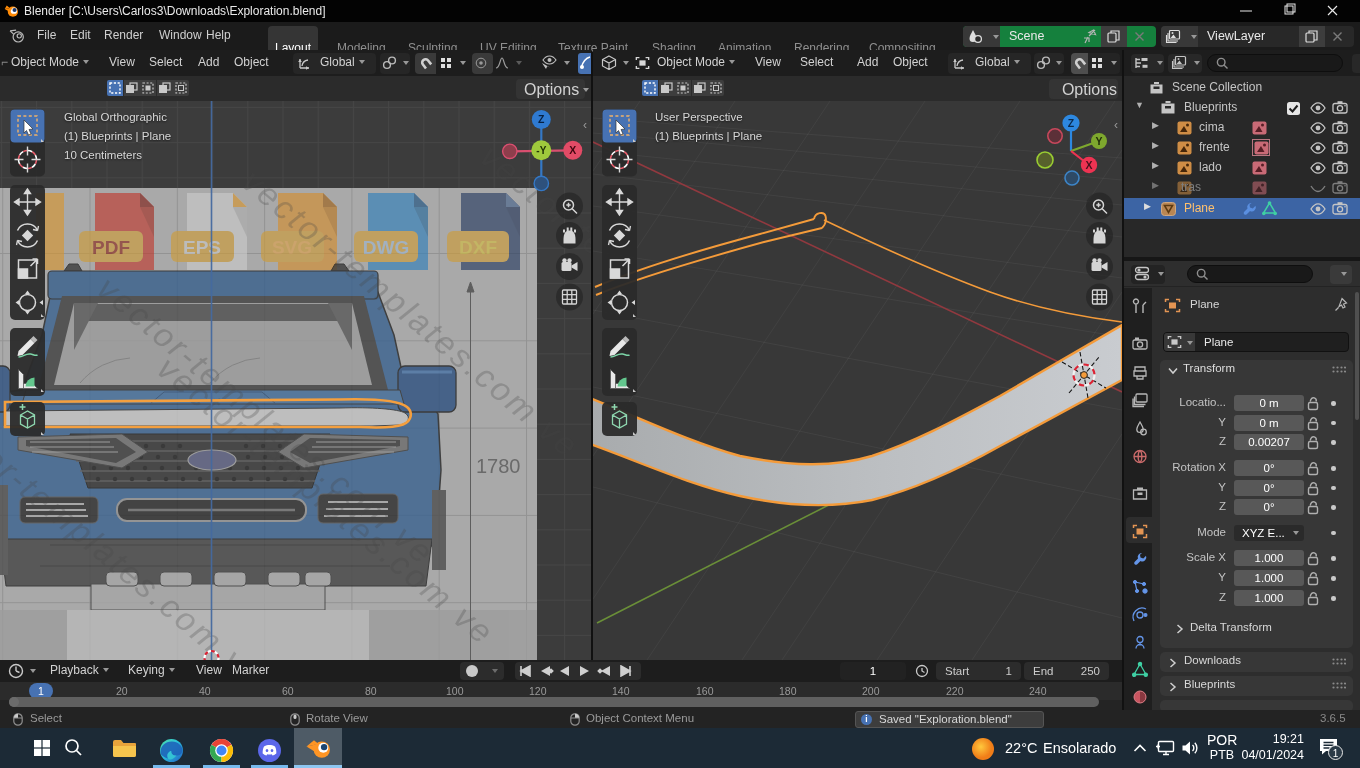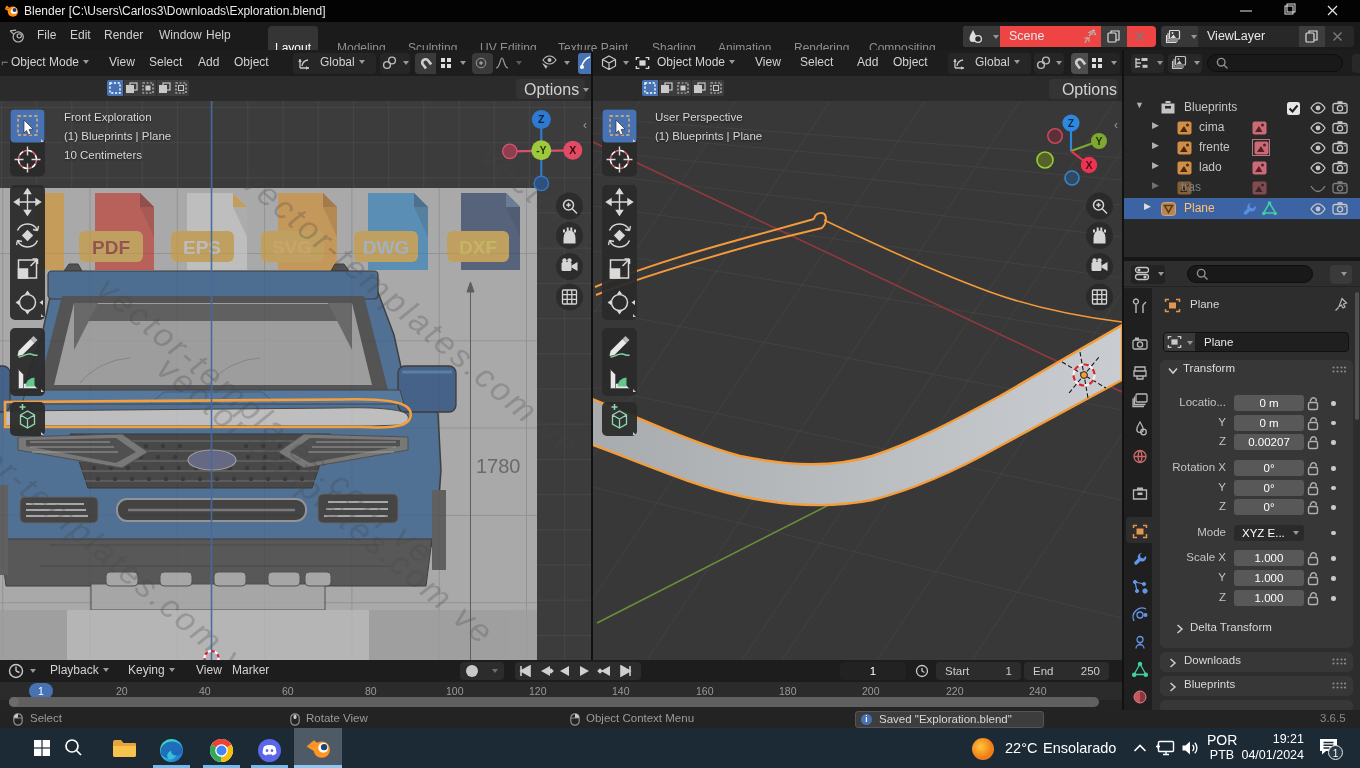--- a/index.html
+++ b/index.html
@@ -89,21 +89,21 @@
     <span class="wstab on" style="left:268px">Layout</span>
     <span class="wstab" style="left:330px">Modeling</span>
     <span class="wstab" style="left:401px">Sculpting</span>
     <span class="wstab" style="left:473px">UV Editing</span>
     <span class="wstab" style="left:551px">Texture Paint</span>
     <span class="wstab" style="left:645px">Shading</span>
     <span class="wstab" style="left:711px">Animation</span>
     <span class="wstab" style="left:787px">Rendering</span>
     <span class="wstab" style="left:862px">Compositing</span>
 
-    <div class="abs" style="left:963px;top:3.5px;width:193px;height:21px;background:#ef4444;border-radius:4px;">
+    <div class="abs" style="left:963px;top:3.5px;width:193px;height:21px;background:#15803d;border-radius:4px;">
       <div class="abs" style="left:0;top:0;width:37px;height:21px;background:#383838;border-radius:4px 0 0 4px;"></div>
       <svg class="abs" style="left:4px;top:3px" width="16" height="15" viewBox="0 0 16 15">
         <path d="M6 1 C4 5 2.5 7 2.5 9.5 a3.5 3.5 0 0 0 7 0 C9.5 7 8 5 6 1 Z" fill="#ddd"></path>
         <circle cx="11" cy="10" r="3.4" fill="#2b2b2b" stroke="#ddd" stroke-width="1.3"></circle>
       </svg>
       <span class="chev abs" style="left:26px;top:9px"></span>
       <span class="abs" style="left:46px;top:3px;color:#e8e8e8;font-size:12.5px">Scene</span>
       <svg class="abs" style="left:118px;top:3px" width="16" height="15" viewBox="0 0 16 15">
         <path d="M14 1 L8 7 M8 3.5 L12.5 1 L14.5 5.5 Z M7 8 L4 14 M3 9 L8 9 L8 13" stroke="#b5b5b5" stroke-width="1.2" fill="none"></path>
       </svg>
@@ -392,21 +392,21 @@
 
       <path d="M5,402 L340,399.5 C375,398.5 400,401 407,407 C413,412 412,421 403,424.5 C395,427.5 380,428 360,427 L5,427 Z" fill="none" stroke="#f49f3e" stroke-width="2.6"></path>
 
       <rect x="210.7" y="101" width="1.6" height="559" fill="#44699f" opacity="0.95"></rect>
 
       <g transform="translate(211.5,658)">
         <circle r="7" fill="none" stroke="#fff" stroke-width="2.2" stroke-dasharray="3.6 3.6"></circle>
         <circle r="7" fill="none" stroke="#d23" stroke-width="2.2" stroke-dasharray="3.6 3.6" stroke-dashoffset="3.6"></circle>
       </g>
     </svg>
-    <div class="abs vptext" style="left:64px;top:61px">Front Exploration</div>
+    <div class="abs vptext" style="left:64px;top:61px">Global Orthographic</div>
     <div class="abs vptext" style="left:64px;top:80px">(1) Blueprints | Plane</div>
     <div class="abs vptext" style="left:64px;top:99px">10 Centimeters</div>
 
     <svg class="abs" style="left:10px;top:59px" width="36" height="340" viewBox="0 0 36 340">
       <g id="ltoolbar">
       <rect x="0" y="0" width="35" height="67.5" rx="5" fill="#2b2b2bF0"></rect>
       <rect x="0" y="76" width="35" height="135" rx="5" fill="#2b2b2bF0"></rect>
       <rect x="0" y="219" width="35" height="68" rx="5" fill="#2b2b2bF0"></rect>
       <rect x="0" y="293" width="35" height="34" rx="5" fill="#2b2b2bF0"></rect>
       <rect x="0.5" y="0.5" width="34" height="33" rx="4" fill="#4772b3"></rect>
@@ -677,20 +677,28 @@
       <span class="chev abs" style="left:66px;top:11px"></span>
       <div class="abs" style="left:83px;top:4px;width:136px;height:18px;background:#191919;border-radius:9px;border:1px solid #0e0e0e;"></div>
       <svg class="abs" style="left:92px;top:7px" width="13" height="13" viewBox="0 0 13 13">
           <circle cx="5.2" cy="5.2" r="3.8" stroke="#909090" fill="none" stroke-width="1.4"></circle>
           <path d="M8.2 8.2 L11.5 11.5" stroke="#909090" stroke-width="1.4"></path>
         </svg>
       <div class="abs" style="left:228px;top:3.5px;width:8px;height:19px;background:#282828;border-radius:4px 0 0 4px;"></div>
     </div>
 
     <div id="outrows" class="abs" style="left:0;top:26px;width:236px;height:181px;">
+      <div class="orow" style="top:2px;">
+        <svg class="abs" style="left:25px;top:3px" width="15" height="14" viewBox="0 0 15 14">
+            <path d="M1.5 3.5 h12 v9 h-12 Z" fill="#c5c5c5"></path>
+            <rect x="5" y="1" width="5" height="2" fill="#c5c5c5"></rect>
+            <rect x="4.5" y="5.5" width="6" height="2.5" fill="#282828"></rect>
+          </svg>
+        <span class="abs" style="left:48px;top:2px">Scene Collection</span>
+      </div>
       <div class="orow" style="top:22px;">
         <span class="abs" style="left:11px;top:2px;color:#b0b0b0;font-size:9px">▼</span>
         <svg class="abs" style="left:36px;top:2px" width="16" height="15" viewBox="0 0 16 15">
             <path d="M1.5 3.5 h13 v10 h-13 Z" fill="#c5c5c5"></path>
             <rect x="5.5" y="1" width="5" height="2" fill="#c5c5c5"></rect>
             <rect x="5" y="6" width="6" height="2.5" fill="#282828"></rect>
           </svg>
         <span class="abs" style="left:60px;top:2px">Blueprints</span>
         <svg class="abs" style="left:162px;top:2.5px" width="15" height="15" viewBox="0 0 15 15">
             <rect x="1" y="1" width="13" height="13" rx="2.5" fill="#e6e6e6"></rect>

